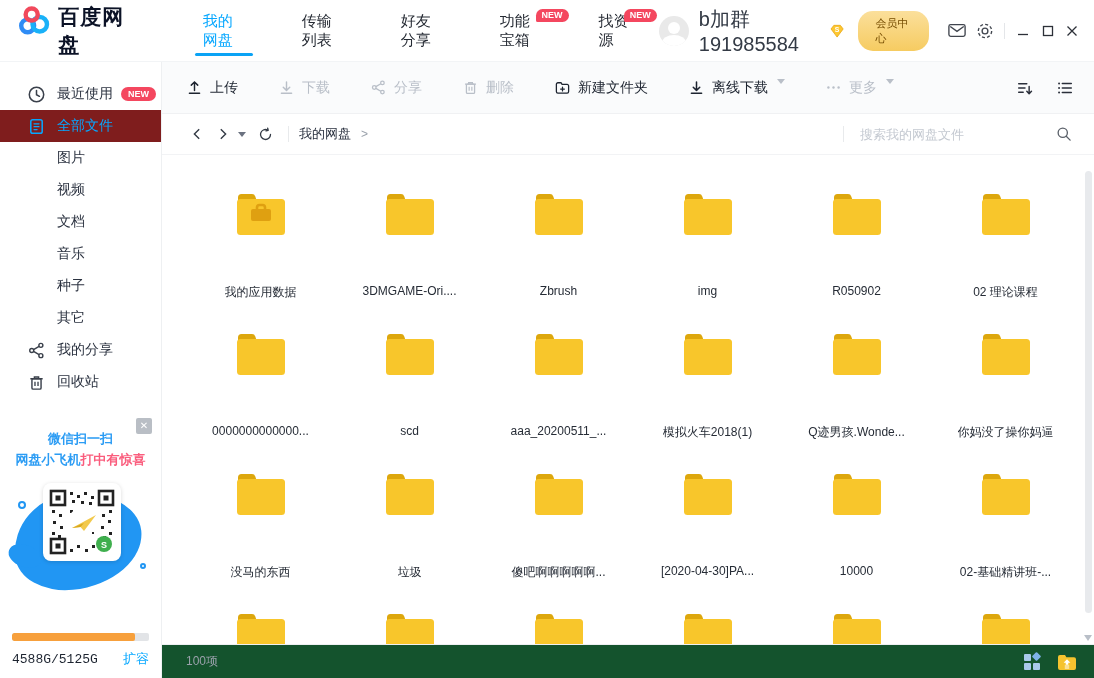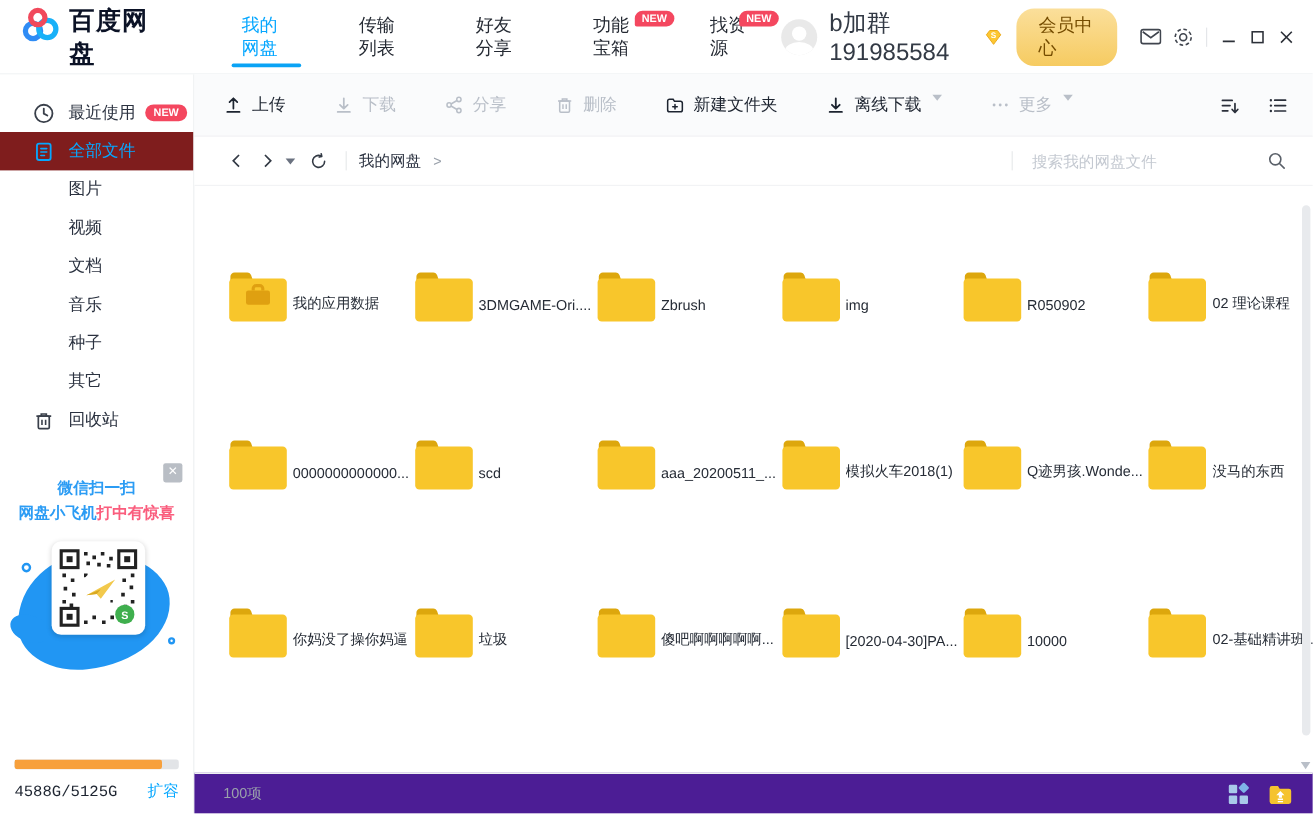--- a/index.html
+++ b/index.html
@@ -16,21 +16,21 @@
   .tabs { display:flex; align-items:stretch; height:100%; margin-left:42px; }
   .tab { position:relative; display:flex; align-items:center; padding:0 10px; margin:0 18px; font-size:15px; color:#252a33; cursor:pointer; }
   .tab.active { color:#06a7ff; }
   .tab.active::after { content:""; position:absolute; left:50%; transform:translateX(-50%); bottom:5px; width:58px; height:3px; border-radius:2px; background:#0aa3f5; }
   .tab-badge { position:absolute; top:9px; right:-16px; background:#f4475f; color:#fff; font-size:9px; font-weight:bold; line-height:13px; padding:0 6px; border-radius:8px 8px 8px 2px; }
   .hdr-right { margin-left:auto; display:flex; align-items:center; }
   .avatar { width:30px; height:30px; border-radius:50%; background:#e9e9e9; position:relative; overflow:hidden; flex:none; }
   .avatar::before { content:""; position:absolute; left:9px; top:6px; width:12px; height:12px; border-radius:50%; background:#fff; }
   .avatar::after { content:""; position:absolute; left:3px; top:19px; width:24px; height:16px; border-radius:50%; background:#fff; }
   .user-name { font-size:20px; color:#333a45; margin:0 8px 0 10px; }
-  .vip-btn { margin-left:12px; padding:5px 18px; border-radius:15px; background:linear-gradient(180deg,#fbdf9b,#f6cb61); color:#754c00; font-size:15px; cursor:pointer;font-family:Liberation Mono, monospace; }
+  .vip-btn { margin-left:12px; padding:5px 18px; border-radius:15px; background:linear-gradient(180deg,#fbdf9b,#f6cb61); color:#754c00; font-size:11px; cursor:pointer;font-family:Liberation Mono, monospace; }
   .hdr-ico { width:34px; height:30px; display:flex; align-items:center; justify-content:center; color:#40454e; cursor:pointer; }
   .hdr-sep { width:1px; height:16px; background:#e4e6e9; margin:0 6px; }
   .win-btn { width:30px; height:30px; display:flex; align-items:center; justify-content:center; color:#2c3038; cursor:pointer; }
 
   
   .bodyrow { flex:1; display:flex; min-height:0; }
 
   
   .sidebar { width:162px; flex:none; border-right:1px solid #eef0f2; display:flex; flex-direction:column; padding-top:16px; position:relative; }
   .side-item { height:32px; flex:none; display:flex; align-items:center; padding-left:27px; font-size:14px; color:#2b3240; cursor:pointer; }
@@ -72,30 +72,30 @@
   .nav-sep { width:1px; height:16px; background:#e8eaec; margin:0 10px; }
   .crumb { font-size:13px; color:#2b3240; cursor:pointer; }
   .crumb-gt { font-size:12px; color:#9aa1ab; margin-left:10px; }
   .searchbox { margin-left:auto; display:flex; align-items:center; }
   .searchbox input { border:none; outline:none; width:170px; font-size:13px; color:#333; font-family:inherit; }
   .searchbox input::placeholder { color:#c4c9d1; }
   .search-ico { width:16px; height:16px; color:#5a6069; margin-left:26px; margin-right:8px; cursor:pointer; }
 
   .content { flex:1; min-height:0; overflow:hidden; position:relative; padding:8px 14px 0 24px; }
   .grid { display:grid; grid-template-columns:repeat(6,1fr); }
-  .cell { height:140px; display:flex; align-items:center; padding-top:26px; cursor:pointer; position:relative; }
+  .cell { height:140px; display:flex; flex-direction:column; align-items:center; padding-top:26px; cursor:pointer; position:relative;gap:32px; }
   .f-ico { position:relative; width:58px; height:48px; }
   .case-glyph { display:none; position:absolute; left:17px; top:14px; }
   .cell.appdata .case-glyph { display:block; }
   .fname { margin-top:15px; font-size:12px; color:#262c36; max-width:132px; white-space:nowrap; overflow:hidden; text-align:center; }
 
   .scroll-thumb { position:absolute; right:2px; top:16px; width:7px; height:442px; background:#e8eaed; border-radius:4px; }
   .scroll-arrow { position:absolute; right:2px; bottom:3px; width:0; height:0; border-left:4px solid transparent; border-right:4px solid transparent; border-top:6px solid #b9bfc8; }
 
-  .statusbar { height:34px; flex:none; border-top:1px solid #eef0f2; display:flex; align-items:center; padding:0 16px 0 24px; background:#4c1d95; }
+  .statusbar { height:34px; flex:none; border-top:1px solid #eef0f2; display:flex; align-items:center; padding:0 16px 0 24px; background:#14532d; }
   .count { font-size:12px; color:#9aa1ab; }
   .sb-right { margin-left:auto; display:flex; align-items:center; gap:14px; }
   .backup-ico { width:22px; height:22px; cursor:pointer; }
   .widget-ico { width:20px; height:20px; cursor:pointer; }
 </style>
 </head>
 <body>
 
 <div class="app">
 
@@ -197,20 +197,29 @@
         </div>
       <div class="side-item indent">
           <span>音乐</span>
         </div>
       <div class="side-item indent">
           <span>种子</span>
         </div>
       <div class="side-item indent">
           <span>其它</span>
         </div>
+      <div class="side-item">
+        <svg class="si-ico" viewBox="0 0 20 20">
+            <circle cx="5" cy="10" r="2.1" fill="none" stroke="currentColor" stroke-width="1.5"></circle>
+            <circle cx="14.6" cy="4.6" r="2.1" fill="none" stroke="currentColor" stroke-width="1.5"></circle>
+            <circle cx="14.6" cy="15.4" r="2.1" fill="none" stroke="currentColor" stroke-width="1.5"></circle>
+            <path d="M6.9 9 l5.8-3.4M6.9 11 l5.8 3.4" stroke="currentColor" stroke-width="1.5"></path>
+          </svg>
+        <span>我的分享</span>
+      </div>
       <div class="side-item">
         <svg class="si-ico" viewBox="0 0 20 20">
             <path d="M3.5 6h13M7.8 6V4.2h4.4V6" fill="none" stroke="currentColor" stroke-width="1.5"></path>
             <rect x="5.2" y="6" width="9.6" height="11" rx="1.2" fill="none" stroke="currentColor" stroke-width="1.5"></rect>
             <path d="M8.4 9.2v4.6M11.6 9.2v4.6" stroke="currentColor" stroke-width="1.4"></path>
           </svg>
         <span>回收站</span>
       </div>
 
       <div class="ad">
@@ -476,31 +485,31 @@
     <div class="fname">Q迹男孩.Wonde...</div>
   </div>
             <div class="cell">
     <div class="f-ico">
       <svg width="58" height="48" viewBox="0 0 58 48">
         <path d="M6 14 V8.5 a3.5 3.5 0 0 1 3.5-3.5 h10.5 a3.5 3.5 0 0 1 3.3 2.4 L25.5 14 Z" fill="#dda70d"></path>
         <rect x="5" y="10" width="48" height="36" rx="3.5" fill="#f8c62b"></rect>
       </svg>
 
     </div>
+    <div class="fname">你妈没了操你妈逼</div>
+  </div>
+            <div class="cell">
+    <div class="f-ico">
+      <svg width="58" height="48" viewBox="0 0 58 48">
+        <path d="M6 14 V8.5 a3.5 3.5 0 0 1 3.5-3.5 h10.5 a3.5 3.5 0 0 1 3.3 2.4 L25.5 14 Z" fill="#dda70d"></path>
+        <rect x="5" y="10" width="48" height="36" rx="3.5" fill="#f8c62b"></rect>
+      </svg>
+
+    </div>
     <div class="fname">没马的东西</div>
-  </div>
-            <div class="cell">
-    <div class="f-ico">
-      <svg width="58" height="48" viewBox="0 0 58 48">
-        <path d="M6 14 V8.5 a3.5 3.5 0 0 1 3.5-3.5 h10.5 a3.5 3.5 0 0 1 3.3 2.4 L25.5 14 Z" fill="#dda70d"></path>
-        <rect x="5" y="10" width="48" height="36" rx="3.5" fill="#f8c62b"></rect>
-      </svg>
-
-    </div>
-    <div class="fname">你妈没了操你妈逼</div>
   </div>
             <div class="cell">
     <div class="f-ico">
       <svg width="58" height="48" viewBox="0 0 58 48">
         <path d="M6 14 V8.5 a3.5 3.5 0 0 1 3.5-3.5 h10.5 a3.5 3.5 0 0 1 3.3 2.4 L25.5 14 Z" fill="#dda70d"></path>
         <rect x="5" y="10" width="48" height="36" rx="3.5" fill="#f8c62b"></rect>
       </svg>
 
     </div>
     <div class="fname">垃圾</div>

